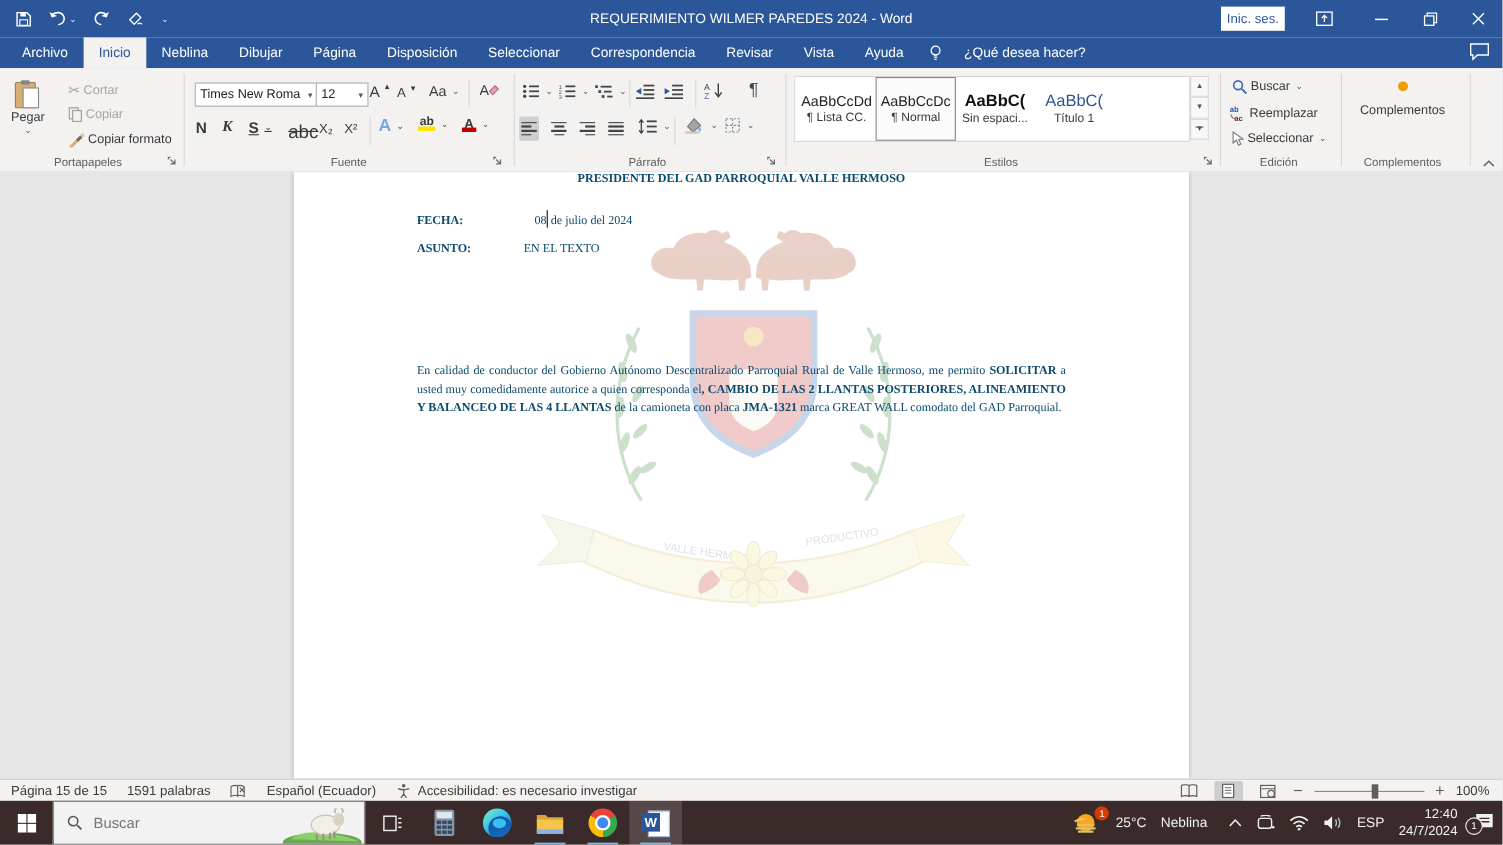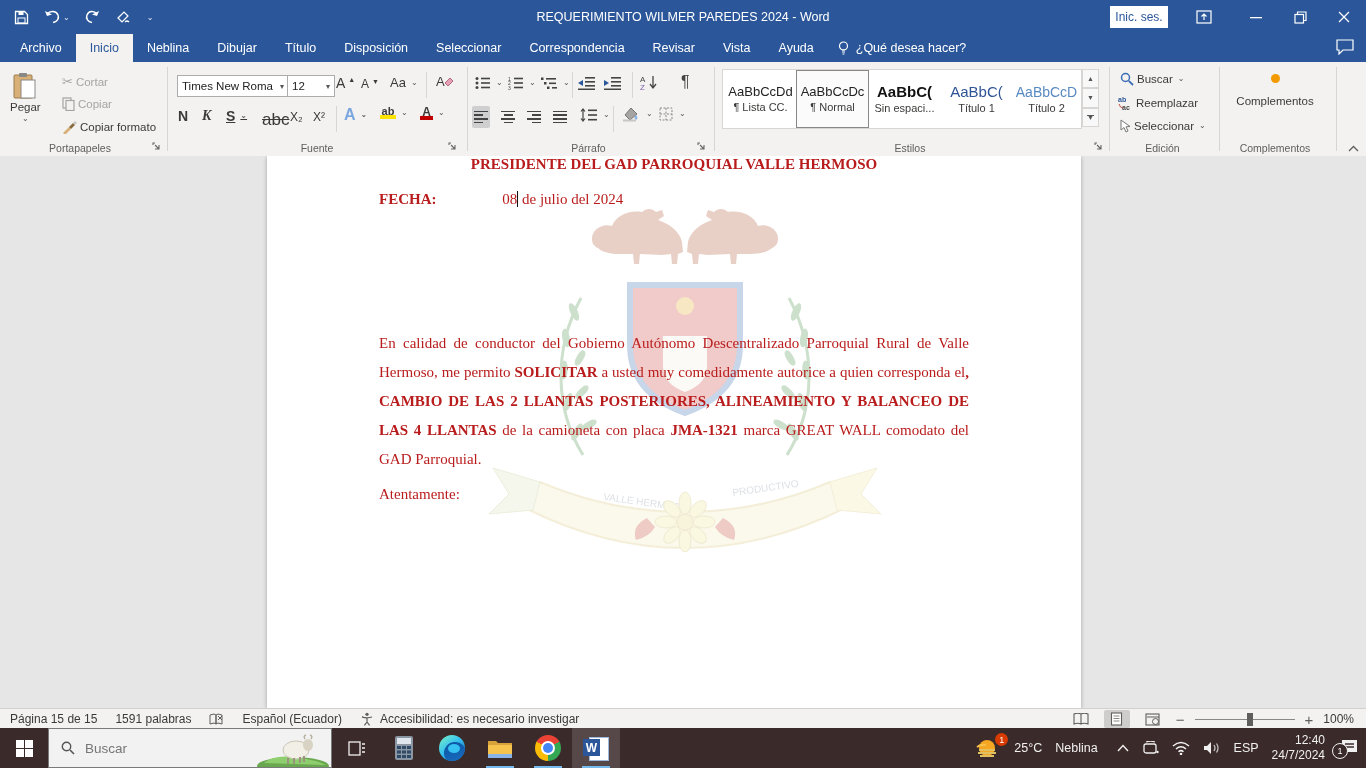--- a/index.html
+++ b/index.html
@@ -12,21 +12,21 @@
   .qat .qbtn{display:flex;align-items:center;gap:2px;cursor:default}
   .qat .mini{font-size:8px;opacity:.9}
   .apptitle{position:absolute;left:0;right:0;top:0;height:34px;line-height:34px;text-align:center;font-size:12.5px;pointer-events:none}
   .signin{position:absolute;right:198px;top:6px;width:58px;height:22px;background:#fff;color:#2b579a;
           font-size:12px;display:flex;align-items:center;justify-content:center}
   .wbtn{position:absolute;top:0;height:34px;width:44px;display:flex;align-items:center;justify-content:center;font-size:14px}
   
   .tabrow{position:absolute;top:34px;left:0;right:0;height:28px;background:#2b579a;display:flex;align-items:stretch;color:#fff;font-size:12.5px}
   .tab{padding:0 14px;display:flex;align-items:center}
   .tab.active{background:#f3f2f1;color:#2b579a}
-  .tellme{display:flex;align-items:center;gap:7px;padding:0 10px}
+  .tellme{display:flex;align-items:center;gap:20px;padding:0 10px}
   .feedback{position:absolute;right:12px;top:5px}
   
   .ribbon{position:absolute;top:62px;left:0;right:0;height:94px;background:#f3f2f1;border-bottom:1px solid #d2d0ce;color:#3b3a39}
   .glabel{position:absolute;bottom:2px;font-size:10.5px;color:#605e5c;text-align:center}
   .gsep{position:absolute;top:5px;bottom:5px;width:1px;background:#d8d6d4}
   .launcher{position:absolute;bottom:3px;width:11px;height:11px}
   .rbtn{position:absolute;display:flex;align-items:center;gap:3px;font-size:11.5px;color:#3b3a39;white-space:nowrap}
   .dd::after{content:"⌄";font-size:8px;color:#555;margin-left:2px;line-height:1}
   .disabled{color:#a6a4a2}
   .combo{position:absolute;background:#fff;border:1px solid #acacac;height:20px;display:flex;align-items:center;
@@ -42,24 +42,24 @@
   .galwrap{position:absolute;left:722px;top:7px;width:358px;height:58px;background:#fff;border:1px solid #d8d6d4}
   .galcol{position:absolute;left:1082px;top:7px;width:17px;height:58px;display:flex;flex-direction:column}
   .galcol div{flex:1;border:1px solid #d8d6d4;background:#f8f8f8;display:flex;align-items:center;justify-content:center;font-size:7px;color:#555}
   .alg{display:flex;flex-direction:column;gap:2px}
   .alg i{display:block;height:1.6px;background:#444}
   .rowbtn{height:22px;padding:0 2px;display:flex;align-items:center;border-radius:2px}
   .selbtn{background:#cfcfcf}
   
   .docarea{position:absolute;top:156px;left:0;right:0;height:552px;background:#e6e6e6;overflow:hidden}
   .page{position:absolute;left:267px;top:0;width:814px;height:552px;background:#fff;box-shadow:0 1px 4px rgba(0,0,0,.3)}
-  .ser{font-family:"Liberation Serif","DejaVu Serif",serif;font-size:15px;color:#b91c1c;position:absolute;left:112px;width:590px}
+  .ser{font-family:"Liberation Serif","DejaVu Serif",serif;font-size:11px;color:#0c4a6e;position:absolute;left:112px;width:590px}
   .b{font-weight:bold}
   .caret{display:inline-block;width:1px;height:16px;background:#111;vertical-align:-3px}
-  .just{text-align:justify;line-height:29px}
+  .just{text-align:justify;line-height:17px}
   .wm{position:absolute;left:168px;top:44px;opacity:.3;pointer-events:none}
   
   .statusbar{position:absolute;top:708px;left:0;right:0;height:20px;background:#f3f2f1;border-top:1px solid #d2d0ce;
              display:flex;align-items:center;font-size:12px;color:#3b3a39}
   .statusbar .sl{display:flex;align-items:center;gap:18px;padding-left:10px}
   .statusbar .sr{margin-left:auto;display:flex;align-items:center;gap:10px;padding-right:12px}
   .viewbtn{width:26px;height:18px;display:flex;align-items:center;justify-content:center;border-radius:2px}
   .viewbtn.active{background:#cfcdcb}
   .ztrack{width:100px;height:1px;background:#8a8886;position:relative}
   .zthumb{position:absolute;left:52px;top:-6px;width:6px;height:13px;background:#605e5c}
@@ -133,21 +133,21 @@
         <path d="M1,1 L11,11 M11,1 L1,11" stroke="#fff" stroke-width="1.3"></path>
       </svg>
   </div>
 </div>
 
 <div class="tabrow">
   <span class="tab" style="margin-left:6px">Archivo</span>
   <span class="tab active">Inicio</span>
   <span class="tab">Neblina</span>
   <span class="tab">Dibujar</span>
-  <span class="tab">Título</span>
+  <span class="tab">Página</span>
   <span class="tab">Disposición</span>
   <span class="tab">Seleccionar</span>
   <span class="tab">Correspondencia</span>
   <span class="tab">Revisar</span>
   <span class="tab">Vista</span>
   <span class="tab">Ayuda</span>
   <span class="tellme">
     <svg width="11" height="15" viewBox="0 0 11 15">
         <circle cx="5.5" cy="5" r="4" fill="none" stroke="#fff" stroke-width="1.2"></circle>
         <path d="M4,9 h3 M4,11 h3 M4.5,13 h2" stroke="#fff" stroke-width="1.1"></path>
@@ -416,24 +416,20 @@
     <span class="stprev" style="font-size:13px;color:#222">AaBbCcDc</span>
     <span class="stname">¶ Normal</span>
   </div>
   <div class="cellbox" style="left:868px;top:8px">
     <span class="stprev" style="font-size:15px;font-weight:bold;color:#111">AaBbC(</span>
     <span class="stname">Sin espaci...</span>
   </div>
   <div class="cellbox" style="left:940px;top:8px">
     <span class="stprev" style="font-size:15px;color:#2f5496">AaBbC(</span>
     <span class="stname">Título 1</span>
-  </div>
-  <div class="cellbox" style="left:1010px;top:8px">
-    <span class="stprev" style="font-size:14px;color:#588ac2">AaBbCcD</span>
-    <span class="stname">Título 2</span>
   </div>
   <div class="galcol">
     <div>▲</div>
     <div>▼</div>
     <div style="flex-direction:column;line-height:.6"><span style="display:block;width:7px;border-top:1px solid #555"></span>▼</div>
   </div>
   <div class="glabel" style="left:715px;width:390px">Estilos</div>
   <div class="launcher" style="left:1094px">
     <svg width="10" height="10" viewBox="0 0 10 10">
         <path d="M1,3 V1 H3 M3,3 L7,7 M7,3 V7 H3" fill="none" stroke="#666" stroke-width="1.1"></path>
@@ -531,26 +527,29 @@
       </g>
     </svg>
 
     <div class="ser b" style="top:0;text-align:center">PRESIDENTE DEL GAD PARROQUIAL VALLE HERMOSO</div>
 
     <div class="ser" style="top:35px">
       <span class="b">FECHA:</span>
       <span style="display:inline-block;width:62px"></span><span>08</span><span class="caret"></span><span> de julio del 2024</span>
     </div>
 
+    <div class="ser" style="top:64px">
+      <span class="b">ASUNTO:</span>
+      <span style="display:inline-block;width:45px"></span><span>EN EL TEXTO</span>
+    </div>
 
 
     <div class="ser just" style="top:173px"><span>En calidad de conductor del Gobierno Autónomo Descentralizado Parroquial Rural de Valle Hermoso, me permito </span><span class="b">SOLICITAR</span><span> a usted muy comedidamente autorice a quien corresponda el</span><span class="b">, </span><span class="b">CAMBIO DE LAS 2 LLANTAS POSTERIORES, ALINEAMIENTO Y BALANCEO DE LAS 4 LLANTAS</span><span> de la camioneta con placa </span><span class="b">JMA-1321</span><span> marca GREAT WALL comodato del GAD Parroquial.</span></div>
 
 
-    <div class="ser" style="top:330px">Atentamente:</div>
 
   </div>
 </div>
 
 <div class="statusbar">
   <div class="sl">
     <span>Página 15 de 15</span>
     <span>1591 palabras</span>
     <span>
       <svg width="15" height="13" viewBox="0 0 15 13">

